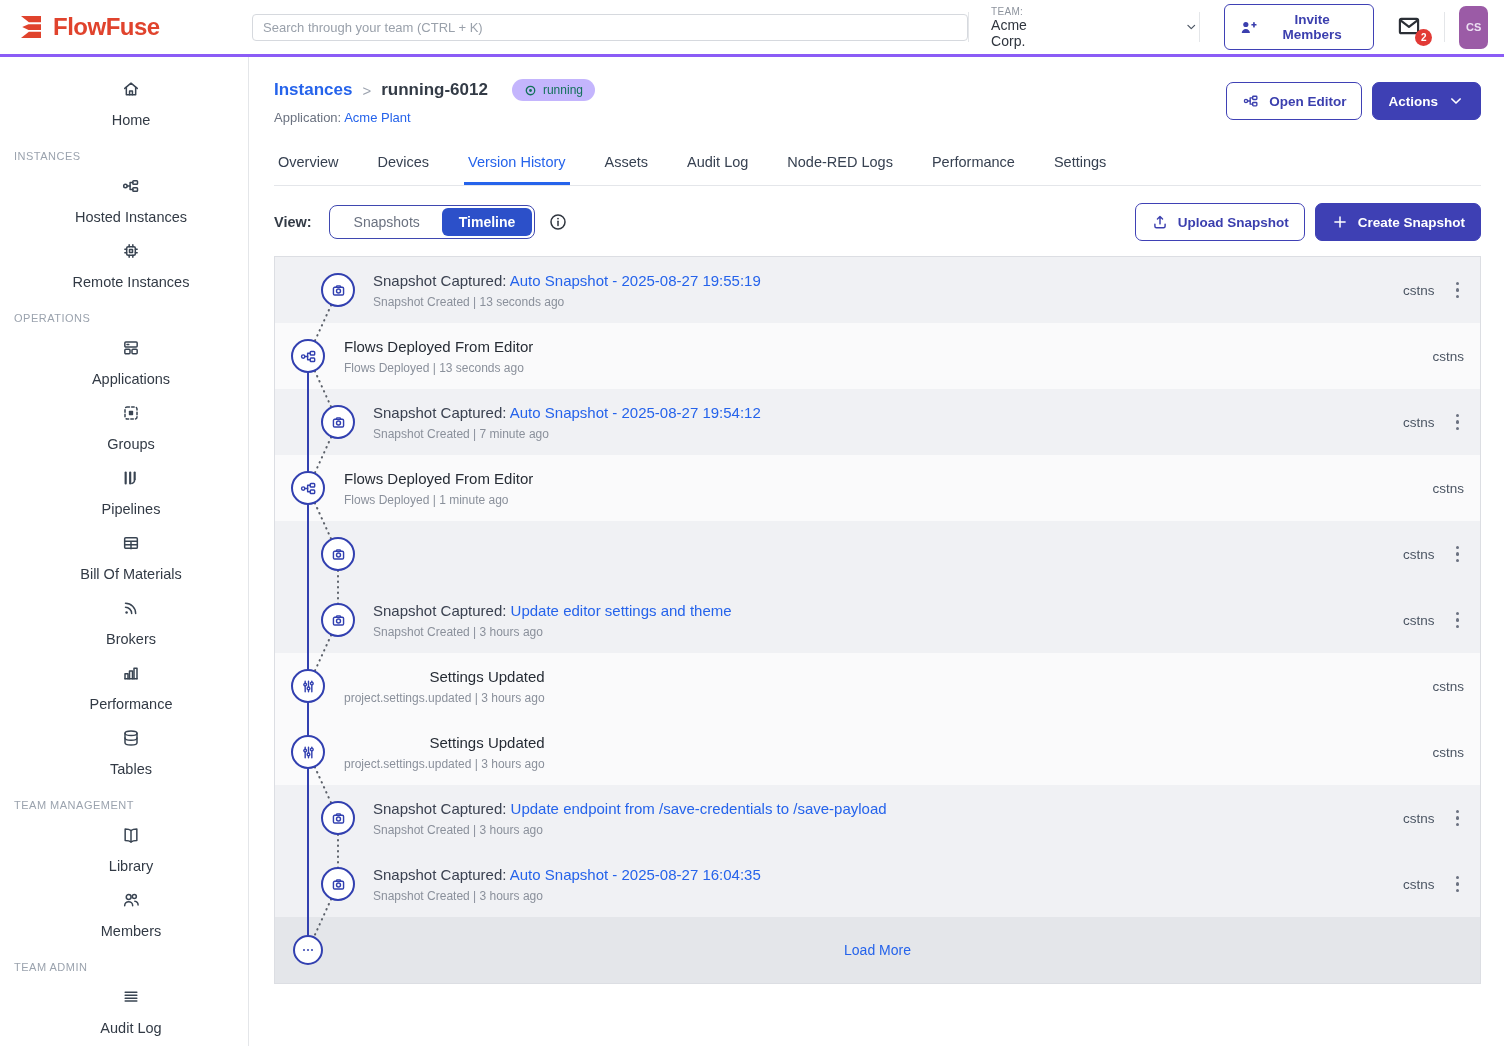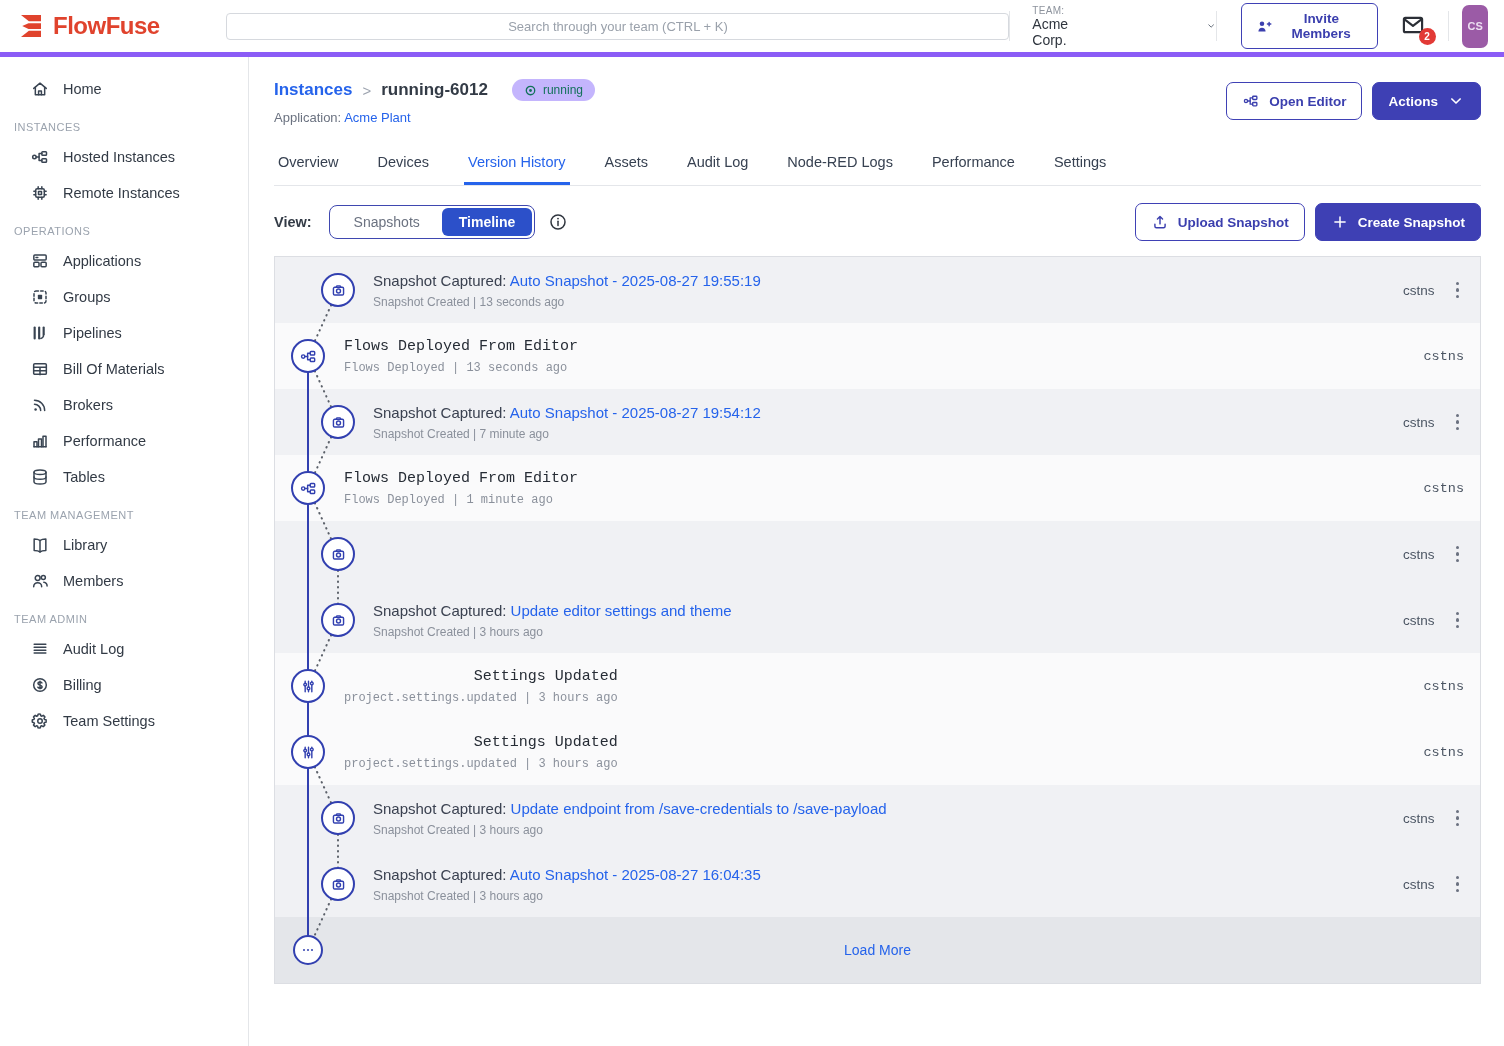--- a/index.html
+++ b/index.html
@@ -1,43 +1,43 @@
 <!DOCTYPE html>
 <html><head>
 <meta charset="utf-8">
 <style>
   * { margin:0; padding:0; box-sizing:border-box; }
   html,body { width:1504px; height:1046px; font-family:"Liberation Sans", sans-serif; background:#fff; color:#363d47; overflow:hidden; }
 
   
-  .top-header { height:57px; display:flex; align-items:center; border-bottom:5px solid #8b5cf6; background:#fff; padding:16px 16px; position:relative; }
+  .top-header { height:57px; display:flex; align-items:center; border-bottom:3px solid #8b5cf6; background:#fff; padding:16px 16px; position:relative; }
   .logo { display:flex; align-items:center; gap:7px; width:232px; }
   .logo svg { width:30px; height:30px; }
   .logo-text { font-size:24px; font-weight:bold; color:#e0432d; letter-spacing:-0.5px; }
   .search-wrap { margin-left:13px; }
-  .search-input { width:783px; height:27px; border:1px solid #d6d9de; border-radius:4px; padding:0 10px; font-size:13px; color:#374151; font-family:"Liberation Sans",sans-serif; background:#fff;text-align:center; }
+  .search-input { width:716px; height:27px; border:1px solid #d6d9de; border-radius:4px; padding:0 10px; font-size:13px; color:#374151; font-family:"Liberation Sans",sans-serif; background:#fff; }
   .search-input::placeholder { color:#9aa1ab; }
   .hdr-divider { width:1px; height:30px; background:#e4e6e9; }
   .team-block { display:flex; align-items:center; margin-left:22px; gap:8px; cursor:pointer; }
   .team-lines { display:flex; flex-direction:column; }
   .team-label { font-size:10px; color:#8d939d; letter-spacing:.3px; }
   .team-name { font-size:14px; color:#2f353e; }
   .team-chevron { color:#4b5563; width:16px; height:16px; margin-left:118px; }
   .invite-btn { margin-left:24px; display:flex; align-items:center; gap:8px; border:1.5px solid #3f41b5; border-radius:6px; background:#fff; color:#3b3fae; font-weight:bold; font-size:13.5px; padding:7px 14px; cursor:pointer; font-family:"Liberation Sans",sans-serif; }
   .invite-btn svg { width:19px; height:19px; }
   .mail-btn { margin-left:22px; margin-right:22px; position:relative; background:none; border:none; cursor:pointer; color:#2b2f36; }
   .mail-btn svg { width:26px; height:26px; }
   .mail-badge { position:absolute; right:-10px; bottom:-4px; background:#e23a36; color:#fff; font-size:10px; min-width:17px; height:17px; border-radius:50%; display:flex; align-items:center; justify-content:center; font-weight:bold; }
   .avatar { width:30px; height:43px; margin-left:14px; border-radius:7px; background:#9b5ba6; color:#ecdff2; font-size:11px; font-weight:bold; display:flex; align-items:center; justify-content:center; cursor:pointer; border:none; font-family:"Liberation Sans",sans-serif; }
 
   
   .body-wrap { display:flex; height:989px; }
   .sidebar { width:249px; border-right:1px solid #e4e6e9; background:#fff; padding-top:14px; flex-shrink:0; }
   .nav-section-label { font-size:11px; color:#9ba3ae; letter-spacing:.5px; padding:14px 16px 6px 14px; }
-  .nav-item { display:flex; align-items:center; gap:13px; padding:8px 16px 8px 30px; font-size:14.5px; color:#323a45; cursor:pointer; }
+  .nav-item { display:flex; align-items:center; gap:13px; padding:8px 16px 8px 30px; font-size:14.5px; color:#323a45; cursor:pointer;flex-direction:column; }
   .nav-ico { width:20px; height:20px; color:#394452; flex-shrink:0; display:flex; }
   .nav-ico svg { width:20px; height:20px; }
 
   .main { flex:1; background:#fff; overflow:hidden; }
 
   
   .banner { display:flex; justify-content:space-between; padding:22px 23px 0 25px; }
   .crumb-row { display:flex; align-items:center; gap:10px; }
   .crumb-link { color:#2563eb; font-weight:bold; font-size:17px; cursor:pointer; }
   .crumb-sep { color:#9ca3af; font-size:15px; }
@@ -65,21 +65,21 @@
   .toggle-btn.selected { background:#2c50c9; color:#fff; font-weight:bold; padding:6px 17px; }
   .info-btn { margin-left:13px; background:none; border:none; color:#30363f; cursor:pointer; display:flex; }
   .info-btn svg { width:20px; height:20px; }
   .toolbar-spacer { flex:1; }
 
   
   .timeline-box { margin:13px 23px 0 25px; border:1px solid #dcdee3; position:relative; }
   .t-svg { position:absolute; left:0; top:0; width:110px; height:100%; z-index:1; pointer-events:none; }
   .t-row { height:66px; position:relative; display:flex; align-items:center; }
   .t-row.shade-gray { background:#f0f1f4; }
-  .t-row.shade-light { background:#fafafb;font-family:Liberation Mono, monospace; }
+  .t-row.shade-light { background:#fafafb; }
   .t-row.shade-dark { background:#e4e6ea; }
   .t-circle { position:absolute; top:16px; width:34px; height:34px; border:2px solid #3240b0; border-radius:50%; background:#fff; display:flex; align-items:center; justify-content:center; color:#3240b0; z-index:2; }
   .t-circle svg { width:19px; height:19px; }
   .t-circle.pos-main { left:16px; }
   .t-circle.pos-snap { left:46px; }
   .t-circle.small { width:30px; height:30px; top:18px; left:18px; cursor:pointer; }
   .t-circle.small svg { width:16px; height:16px; }
   .t-content { z-index:2; }
   .t-content.ind-snap { margin-left:98px; }
   .t-content.ind-main { margin-left:69px; }

